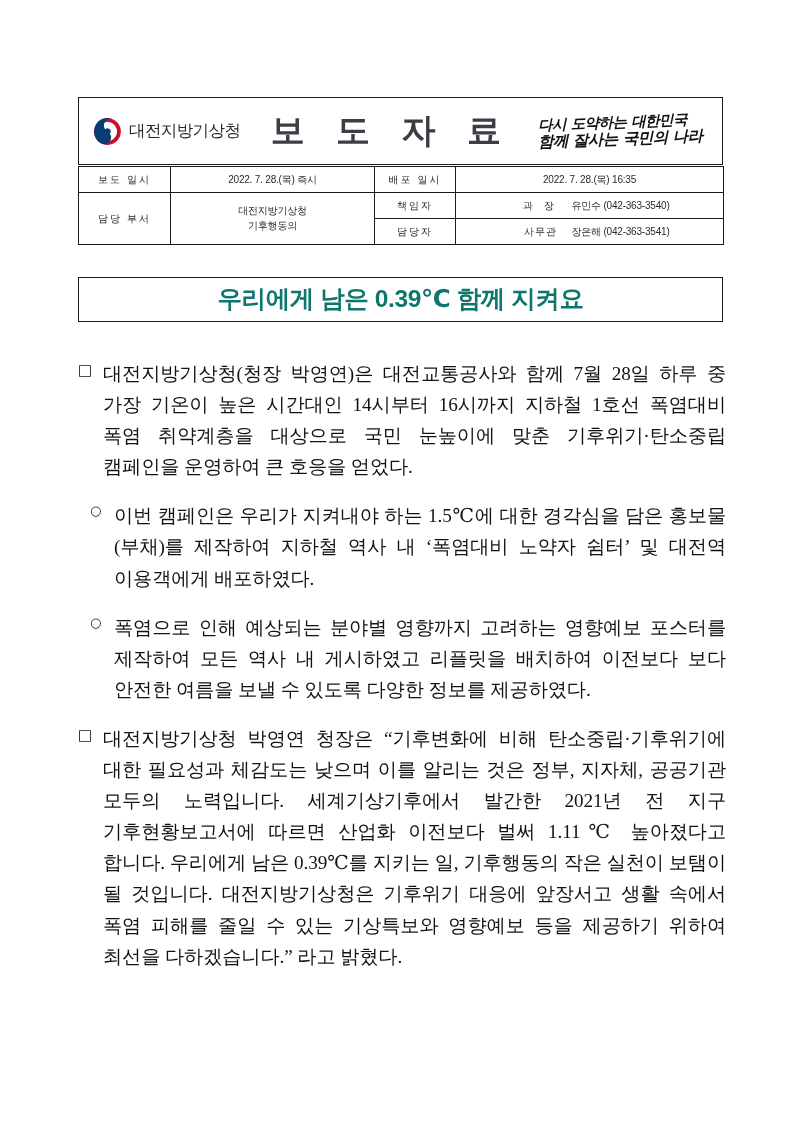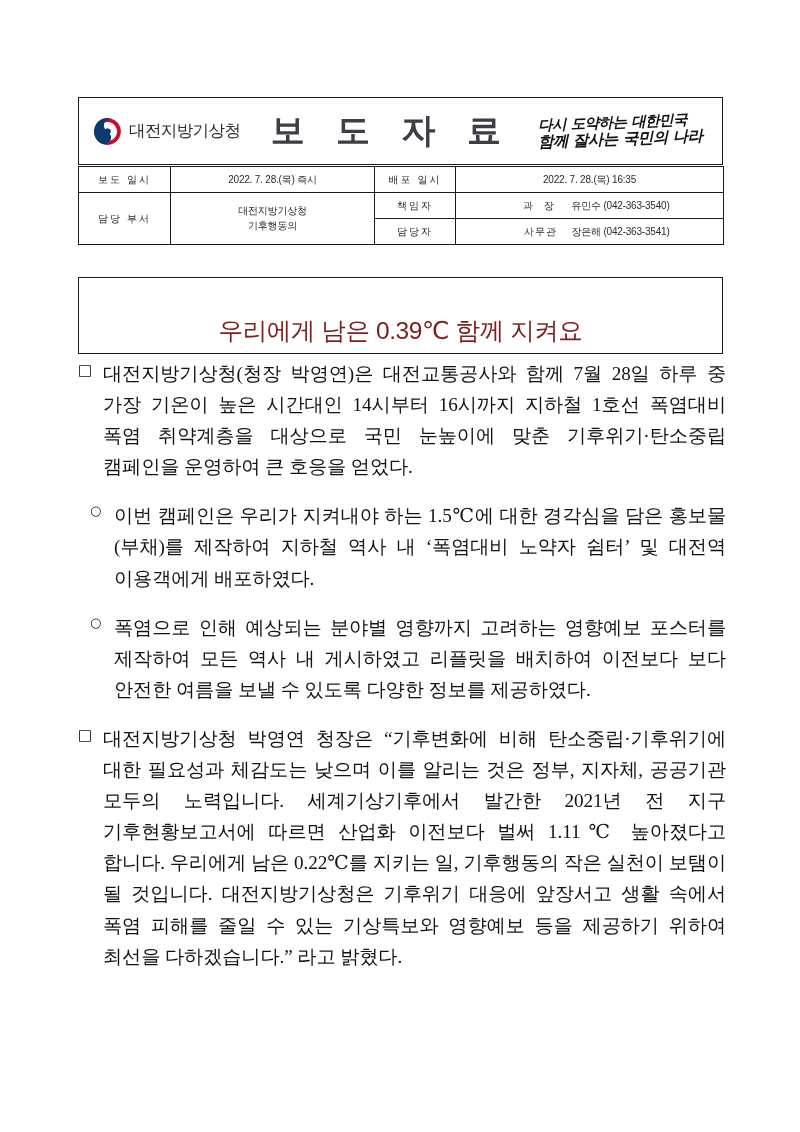--- a/index.html
+++ b/index.html
@@ -154,26 +154,25 @@
     top: 277px;
     width: 645px;
     box-sizing: border-box;
     border: 1.2px solid #1a1a1a;
     padding: 6px 4px 7px 4px;
     text-align: center;
     font-family: "Liberation Sans", "DejaVu Sans", sans-serif;
   }
   .title-main {
     font-size: 24.5px;
-    font-weight: normal;
+    font-weight: bold;
     letter-spacing: -0.4px;
-    color: #7f1d1d;
+    color: #0f766e;
     line-height: 1.22;
     white-space: nowrap;
-    margin-top: 32px;
   }
   .title-sub {
     font-size: 16.5px;
     font-weight: bold;
     letter-spacing: -0.7px;
     color: #000;
     line-height: 1.3;
     margin-top: 4px;
     white-space: nowrap;
   }
@@ -303,18 +302,18 @@
       <span class="ptext">이번 캠페인은 우리가 지켜내야 하는 1.5℃에 대한 경각심을 담은 홍보물(부채)를 제작하여 지하철 역사 내 ‘폭염대비 노약자 쉼터’ 및 대전역 이용객에게 배포하였다.</span>
     </div>
 
     <div class="para ci">
       <span class="bullet circle">○</span>
       <span class="ptext">폭염으로 인해 예상되는 분야별 영향까지 고려하는 영향예보 포스터를 제작하여 모든 역사 내 게시하였고 리플릿을 배치하여 이전보다 보다 안전한 여름을 보낼 수 있도록 다양한 정보를 제공하였다.</span>
     </div>
 
     <div class="para sq">
       <span class="bullet square">□</span>
-      <span class="ptext last-natural">대전지방기상청 박영연 청장은 “기후변화에 비해 탄소중립·기후위기에 대한 필요성과 체감도는 낮으며 이를 알리는 것은 정부, 지자체, 공공기관 모두의 노력입니다. 세계기상기후에서 발간한 2021년 전 지구 기후현황보고서에 따르면 산업화 이전보다 벌써 1.11℃ 높아졌다고 합니다. 우리에게 남은 0.22℃를 지키는 일, 기후행동의 작은 실천이 보탬이 될 것입니다. 대전지방기상청은 기후위기 대응에 앞장서고 생활 속에서 폭염 피해를 줄일 수 있는 기상특보와 영향예보 등을 제공하기 위하여 최선을 다하겠습니다.” 라고 밝혔다.</span>
+      <span class="ptext last-natural">대전지방기상청 박영연 청장은 “기후변화에 비해 탄소중립·기후위기에 대한 필요성과 체감도는 낮으며 이를 알리는 것은 정부, 지자체, 공공기관 모두의 노력입니다. 세계기상기후에서 발간한 2021년 전 지구 기후현황보고서에 따르면 산업화 이전보다 벌써 1.11℃ 높아졌다고 합니다. 우리에게 남은 0.39℃를 지키는 일, 기후행동의 작은 실천이 보탬이 될 것입니다. 대전지방기상청은 기후위기 대응에 앞장서고 생활 속에서 폭염 피해를 줄일 수 있는 기상특보와 영향예보 등을 제공하기 위하여 최선을 다하겠습니다.” 라고 밝혔다.</span>
     </div>
 
   </div>
 
 </div>
 
 </body></html>

